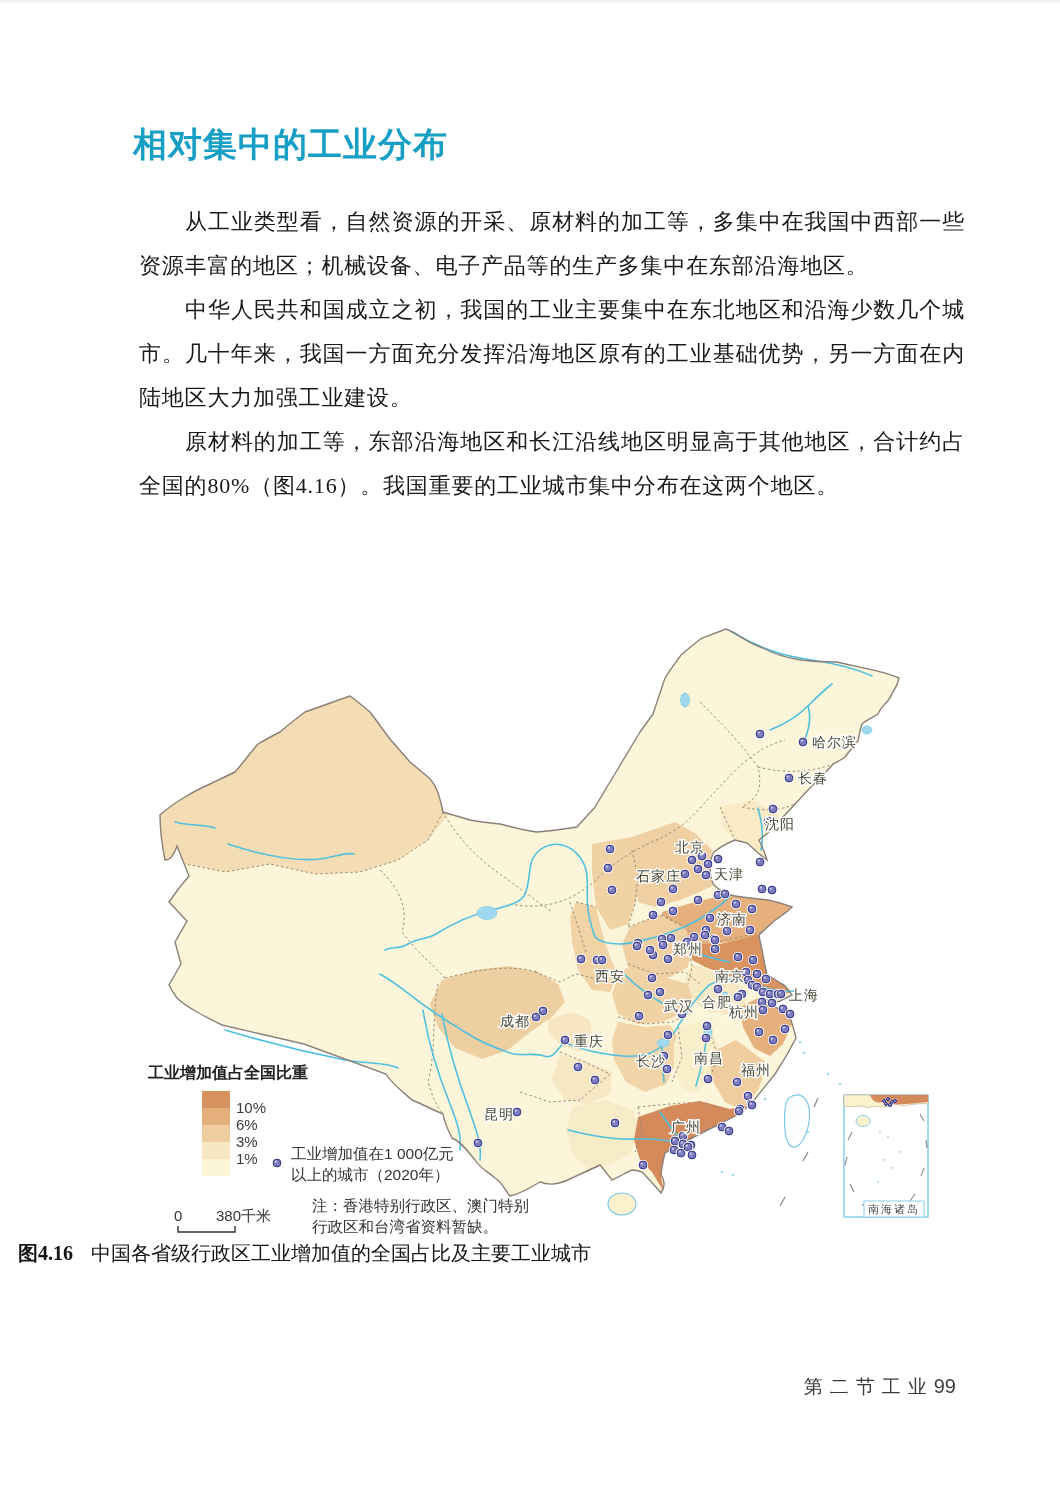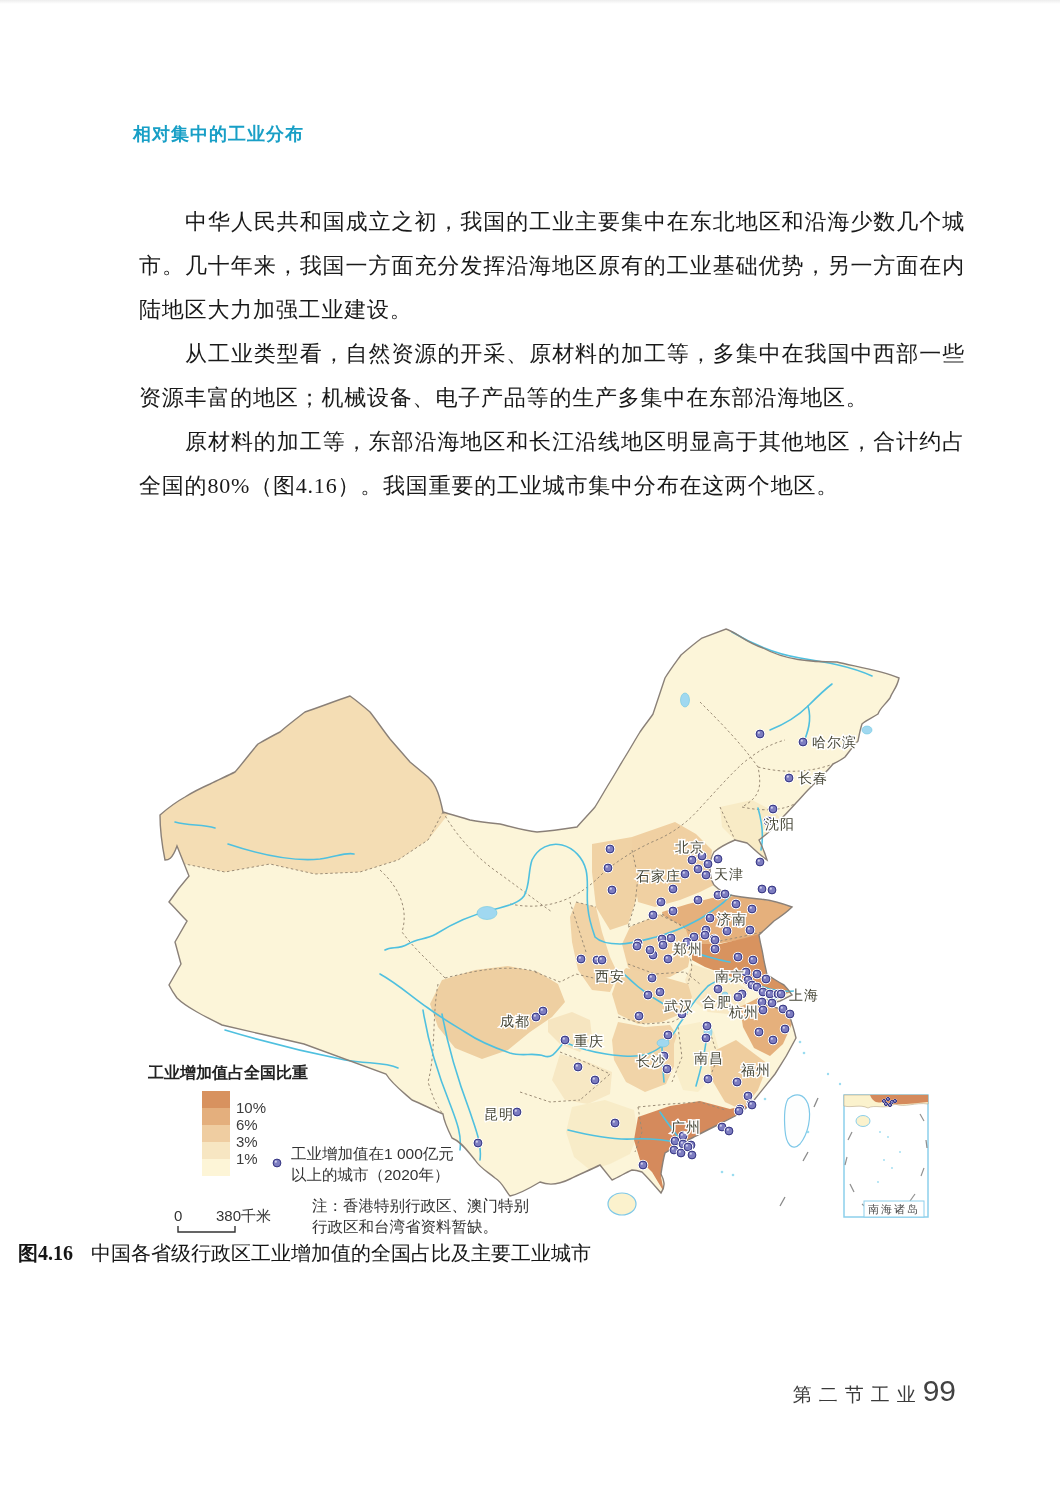--- a/index.html
+++ b/index.html
@@ -1,32 +1,32 @@
 <!DOCTYPE html>
 <html><head>
 <meta charset="utf-8">
 <style>
   html,body{margin:0;padding:0;background:#e9e9e9;}
   .page{position:relative;width:1060px;height:1508px;background:#ffffff;margin:0 auto;
         font-family:"Liberation Serif","DejaVu Serif",serif;overflow:hidden;}
   .page::before{content:"";position:absolute;left:0;top:0;width:100%;height:4px;
         background:linear-gradient(#ededed,#ffffff);}
-  .heading{position:absolute;left:133px;top:122px;font-size:18px;font-weight:bold;
+  .heading{position:absolute;left:133px;top:122px;font-size:34px;font-weight:bold;
         color:#189fc6;font-family:"Liberation Sans","DejaVu Sans",sans-serif;letter-spacing:1px;}
   .bodytext{position:absolute;left:139px;top:200px;width:826px;font-size:22px;
         line-height:44px;letter-spacing:0.8px;color:#191919;text-align:justify;}
   .bodytext p{margin:0;text-indent:46px;}
   .map-wrap{position:absolute;left:140px;top:612px;width:820px;height:655px;}
   .caption{position:absolute;left:0;top:1240px;width:1060px;text-align:left;
         font-size:20px;color:#151515;margin-left:18px;}
   .caption .fig{font-weight:bold;margin-right:18px;}
   .footer{position:absolute;right:104px;top:1374px;display:flex;align-items:baseline;
         color:#3a3a3a;}
   .footer .sec,.footer .chap{font-size:19px;letter-spacing:7px;}
-  .footer .pagenum{font-size:30px;letter-spacing:0;color:#424242;
+  .footer .pagenum{font-size:20px;letter-spacing:0;color:#424242;
         font-family:"Liberation Sans","DejaVu Sans",sans-serif;text-align:center;}
   
   text{font-family:"Liberation Sans","DejaVu Sans",sans-serif;}
   .maplabel{font-size:14px;fill:#474738;stroke:#ffffff;stroke-width:2.8px;
         paint-order:stroke;letter-spacing:1px;}
   .legendtitle{font-size:16px;font-weight:bold;fill:#222;
         font-family:"Liberation Serif","DejaVu Serif",serif;}
   .legendlabel{font-size:15px;fill:#3c3c3c;}
   .legendtext{font-size:15.5px;fill:#333;}
   .notetext{font-size:15.5px;fill:#333;}
@@ -34,22 +34,22 @@
   .insetlabel{font-size:11px;fill:#4a4a4a;letter-spacing:2px;}
 </style>
 </head>
 <body>
 
 <div class="page">
 
   <div class="heading">相对集中的工业分布</div>
 
   <div class="bodytext">
+    <p>从工业类型看，自然资源的开采、原材料的加工等，多集中在我国中西部一些资源丰富的地区；机械设备、电子产品等的生产多集中在东部沿海地区。</p>
     <p>中华人民共和国成立之初，我国的工业主要集中在东北地区和沿海少数几个城市。几十年来，我国一方面充分发挥沿海地区原有的工业基础优势，另一方面在内陆地区大力加强工业建设。</p>
-    <p>从工业类型看，自然资源的开采、原材料的加工等，多集中在我国中西部一些资源丰富的地区；机械设备、电子产品等的生产多集中在东部沿海地区。</p>
     <p>原材料的加工等，东部沿海地区和长江沿线地区明显高于其他地区，合计约占全国的80%（图4.16）。我国重要的工业城市集中分布在这两个地区。</p>
   </div>
 
   <div class="map-wrap">
   <svg width="820" height="655" viewBox="0 0 820 655" xmlns="http://www.w3.org/2000/svg">
     <defs>
       <clipPath id="cn">
             <path d="M586,17 C596,20 605,30 623,36 C645,48 670,50 697,50 C712,54 740,58 759,66 C757,76 752,80 750,86 C744,94 740,96 738,102 C732,106 726,108 722,112 C720,118 719,124 718,129 C713,134 709,140 705,145 C701,148 697,150 693,152 C689,157 685,161 681,165 C677,169 672,174 668,178 C664,182 660,187 656,191 C648,200 638,210 631,218 C627,222 623,225 619,228 C622,234 625,241 627,248 C620,243 613,236 607,231 C603,230 599,229 595,228 C588,231 581,234 574,240 C571,245 570,250 570,256 C570,262 571,268 574,273 C578,277 584,281 590,283 C599,285 609,286 619,287 C630,288 641,291 652,295 C647,300 640,305 634,309 C629,314 624,318 619,323 C620,330 622,337 623,343 C624,350 626,357 627,363 C633,366 638,370 644,373 C647,376 650,380 652,383 C648,385 644,387 640,389 C636,390 631,392 627,393 C634,395 641,397 648,399 C651,408 654,417 656,426 C650,438 643,450 635,462 C627,472 619,482 611,492 C607,495 603,499 599,502 C584,510 569,517 554,525 C544,530 534,535 525,541 C523,548 522,555 521,562 C524,568 526,574 521,581 C515,574 508,566 502,560 C499,559 495,558 492,558 C485,561 479,565 472,568 C468,563 464,558 460,553 C450,558 440,562 430,567 C420,572 410,574 400,570 C390,576 380,582 370,584 C365,578 362,570 355,566 C348,560 340,556 335,548 C328,540 322,530 312,526 C308,518 304,510 303,502 C293,498 282,492 272,488 C263,480 252,472 246,462 C218,452 191,442 164,432 C137,426 109,419 82,413 C64,404 46,395 37,386 C34,382 31,377 29,373 C33,366 37,359 41,352 C39,345 37,337 35,330 C39,323 43,316 47,309 C41,303 35,296 29,290 C35,281 42,272 49,264 C45,254 41,244 37,234 C32,248 28,248 25,248 C22,233 20,218 20,203 C28,196 36,190 45,185 C53,180 61,176 70,172 C78,168 87,164 95,160 C103,151 110,141 118,132 C125,128 132,124 140,120 C148,113 156,107 165,100 C180,95 195,89 210,84 C217,89 223,94 230,100 C237,109 243,118 250,127 C257,135 263,142 270,150 C276,155 282,160 288,165 C297,173 300,186 303,200 C312,203 321,205 330,208 C340,210 350,211 360,212 C372,215 385,219 397,220 C410,219 424,217 437,215 C443,208 449,202 455,195 C460,187 465,178 470,170 C475,162 480,153 485,145 C490,137 495,128 500,120 C504,114 509,108 513,102 C517,90 521,78 525,66 C530,58 536,50 541,43 C548,37 555,31 562,26 C570,23 578,20 586,17 Z"></path>
           </clipPath>
     </defs>

